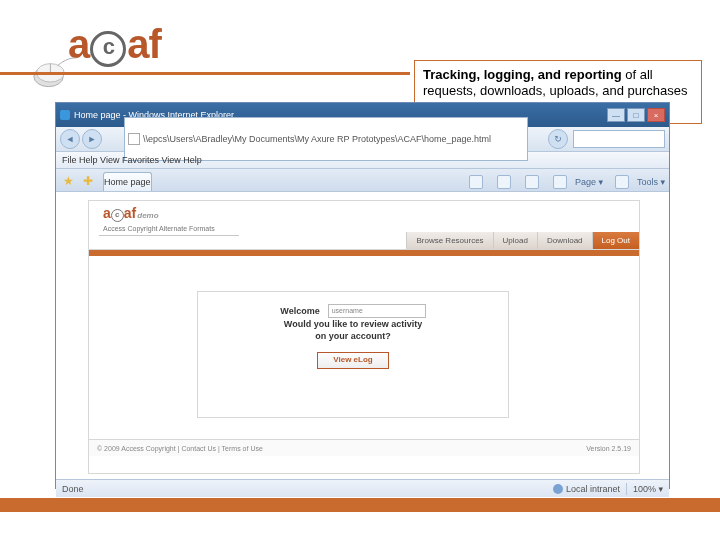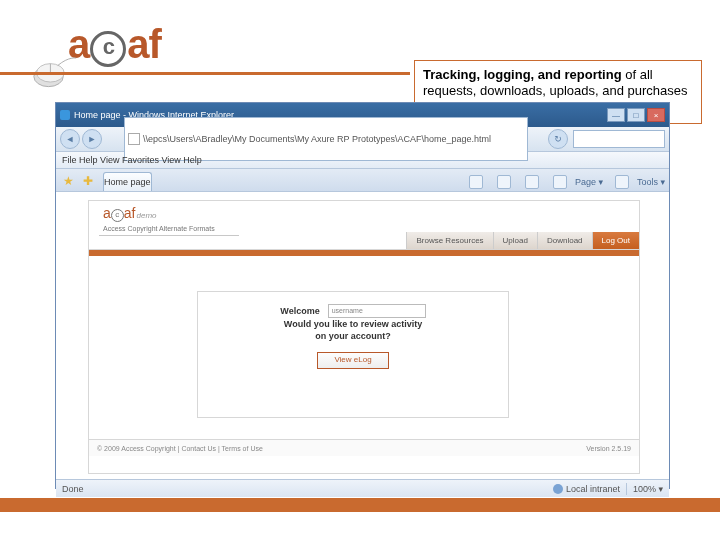--- a/index.html
+++ b/index.html
@@ -36,37 +36,37 @@
 .star{width:14px;height:14px;color:#e8b93e;font-size:12px;margin:0 3px 3px}
 .tab{height:18px;background:linear-gradient(#fbfdff,#e7eff8);border:1px solid #9fb8d4;border-bottom:none;border-radius:3px 3px 0 0;padding:0 0;line-height:18px;margin-left:3px}
 .tb-right{margin-left:auto;display:flex;margin-bottom:2px;color:#4a6a92}
 .tb-right span{margin-left:6px;display:flex;align-items:center}
 .tb-ico{width:12px;height:12px;border:1px solid #9fb8d4;background:#eef4fb;border-radius:2px;margin-right:2px}
 
 
 .viewport{height:287px;background:#fff;position:relative;overflow:hidden}
 .page{position:absolute;left:32px;top:8px;width:550px;height:272px;border:1px solid #d7d7d7;background:#fff}
 .p-head{height:48px;position:relative;border-bottom:1px solid #d7d7d7}
-.p-logo{position:absolute;left:14px;top:4px;font-weight:normal;font-size:14px;color:#b8582a}
+.p-logo{position:absolute;left:14px;top:4px;font-weight:bold;font-size:14px;color:#b8582a}
 .p-logo .sc{display:inline-block;width:11px;height:11px;border:1.5px solid #777;border-radius:50%;text-align:center;line-height:10px;font-size:8px;color:#777;vertical-align:1px}
 .p-logo .demo{font-size:8px;color:#999;font-style:italic;margin-left:1px}
 .p-sub{position:absolute;left:14px;top:24px;font-size:7px;color:#777}
 .p-hr{position:absolute;left:10px;top:34px;width:140px;height:1px;background:#c8c8c8}
 .p-nav{position:absolute;right:0;bottom:0;display:flex;height:17px}
 .p-nav span{padding:0 9px;line-height:17px;font-size:8px;background:linear-gradient(#f0ece8,#ddd5cd);color:#555;border-left:1px solid #ccc}
 .p-nav span.active{background:linear-gradient(#d87a3f,#c55f20);color:#fff}
 .orange-strip{height:6px;background:#c96a2f}
 
 .p-body{position:relative;height:200px}
 .form-box{position:absolute;left:108px;top:35px;width:310px;height:125px;border:1px solid #d7d7d7;background:#fff}
 .welcome-row{display:flex;align-items:center;justify-content:center;margin-top:12px;font-size:9px}
 .welcome-row b{margin-right:8px}
 .welcome-row .inp{width:90px;height:12px;border:1px solid #bbb;background:#fff;font-size:7px;color:#888;padding:0 3px;line-height:12px;text-align:left}
 .q{text-align:center;font-size:9px;font-weight:bold;line-height:12px;color:#333}
-.view-btn{display:block;margin:10px auto 0;width:70px;height:15px;border:1px solid #b8582a;background:linear-gradient(#fdfdfd,#eee);text-align:center;line-height:14px;font-size:8px;color:#b8582a;font-weight:normal}
+.view-btn{display:block;margin:10px auto 0;width:70px;height:15px;border:1px solid #b8582a;background:linear-gradient(#fdfdfd,#eee);text-align:center;line-height:14px;font-size:8px;color:#b8582a;font-weight:bold}
 
 .p-foot{position:absolute;bottom:0;left:0;right:0;height:16px;border-top:1px solid #d7d7d7;background:#fafafa;display:flex;align-items:center;padding:0 8px;font-size:7px;color:#888}
 .p-foot .ver{margin-left:auto}
 
 .b-status{height:17px;background:linear-gradient(#eef3fa,#dbe5f2);border-top:1px solid #b6c7dc;display:flex;align-items:center;padding:0 6px;font-size:9px;color:#555}
 .b-status .right{margin-left:auto;display:flex;align-items:center}
 .b-status .sep{width:1px;height:12px;background:#b6c7dc;margin:0 6px}
 .globe{width:10px;height:10px;background:#7aa3d4;border-radius:50%;margin-right:3px}
 
 

